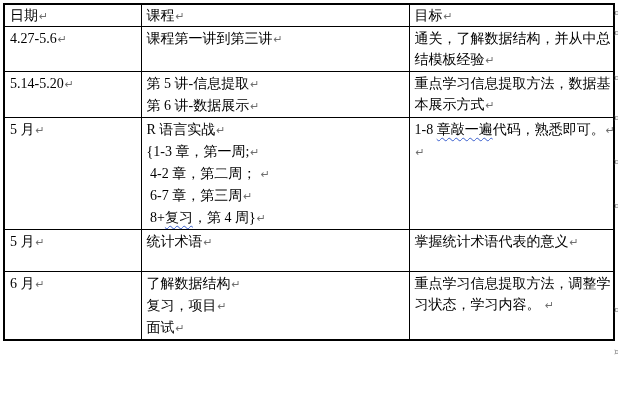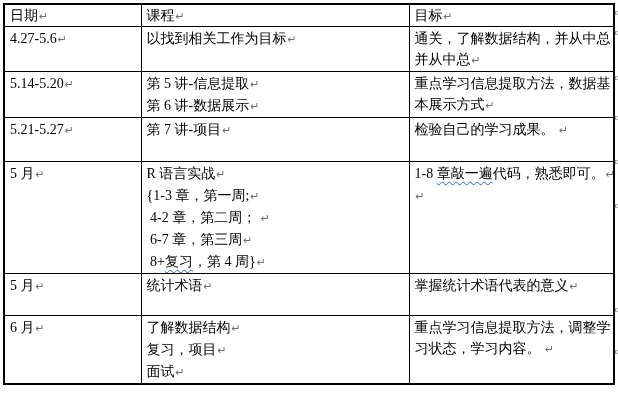--- a/index.html
+++ b/index.html
@@ -86,49 +86,38 @@
             <div class="line"><span>目标</span><span class="pmark">↵</span></div>
           </th>
         </tr>
     </thead>
     <tbody id="table-body">
         <tr style="height: 45px;">
           <td>
             <div class="line"><span>4.27-5.6</span><span class="pmark">↵</span></div>
           </td>
           <td>
-            <div class="line"><span>以找到相关工作为目标</span><span class="pmark">↵</span></div>
+            <div class="line"><span>课程第一讲到第三讲</span><span class="pmark">↵</span></div>
           </td>
           <td>
             <div class="line"><span>通关，了解数据结构，并从中总</span></div>
-            <div class="line"><span>并从中总</span><span class="pmark">↵</span></div>
+            <div class="line"><span>结模板经验</span><span class="pmark">↵</span></div>
           </td>
         </tr>
         <tr style="height: 44px;">
           <td>
             <div class="line"><span>5.14-5.20</span><span class="pmark">↵</span></div>
           </td>
           <td>
             <div class="line"><span>第 5 讲-信息提取</span><span class="pmark">↵</span></div>
             <div class="line"><span>第 6 讲-数据展示</span><span class="pmark">↵</span></div>
           </td>
           <td>
             <div class="line"><span>重点学习信息提取方法，数据基</span></div>
             <div class="line"><span>本展示方式</span><span class="pmark">↵</span></div>
-          </td>
-        </tr>
-        <tr style="height: 44px;">
-          <td>
-            <div class="line"><span>5.21-5.27</span><span class="pmark">↵</span></div>
-          </td>
-          <td>
-            <div class="line"><span>第 7 讲-项目</span><span class="pmark">↵</span></div>
-          </td>
-          <td>
-            <div class="line"><span>检验自己的学习成果。 </span><span class="pmark">↵</span></div>
           </td>
         </tr>
         <tr style="height: 104px;">
           <td>
             <div class="line"><span>5 月</span><span class="pmark">↵</span></div>
           </td>
           <td>
             <div class="line"><span>R 语言实战</span><span class="pmark">↵</span></div>
             <div class="line"><span>{1-3 章，第一周;</span><span class="pmark">↵</span></div>
             <div class="line"><span> 4-2 章，第二周； </span><span class="pmark">↵</span></div>

